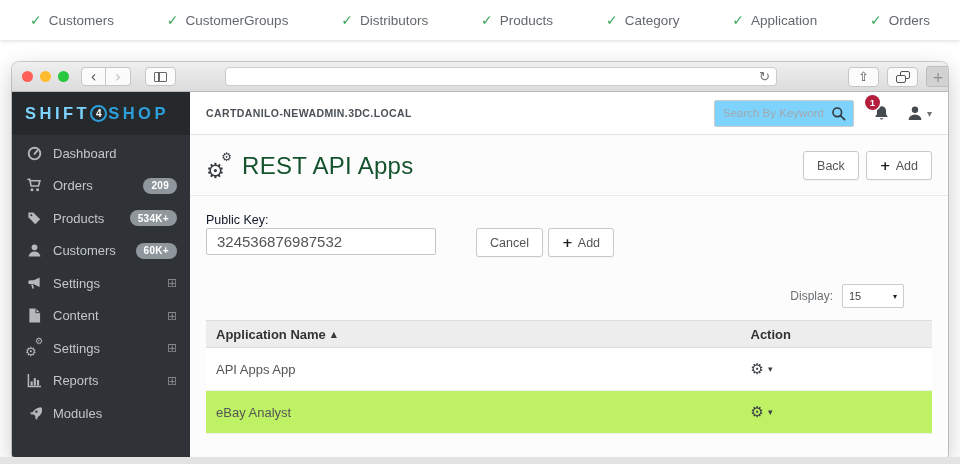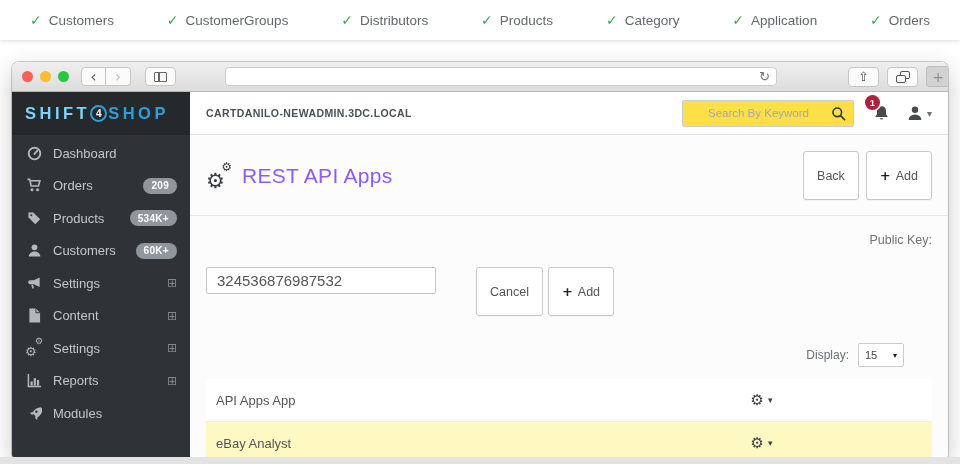--- a/index.html
+++ b/index.html
@@ -68,70 +68,70 @@
   .gear2 .gs { position:absolute; right:0; top:-3px; font-size:9px; line-height:1; }
   .mbadge { margin-left:auto; background:#90979c; color:#fff; font-size:10px; font-weight:bold;
     padding:2.5px 8px; border-radius:9px; letter-spacing:.3px; }
   .mexpand { margin-left:auto; color:#84888b; font-size:12px; cursor:pointer; }
 
   .main { flex:1; min-width:0; display:flex; flex-direction:column; background:#fcfcfc; }
   .topbar { height:43px; flex:0 0 auto; background:#fff; border-bottom:1px solid #e3e3e3;
     display:flex; align-items:center; padding:0 16px; }
   .domain { font-size:10.5px; font-weight:bold; color:#4b5156; letter-spacing:.4px; }
   .top-right { margin-left:auto; display:flex; align-items:center; }
-  .searchbox { width:172px; height:27px; border:1px solid #ccc; border-radius:2px;
-    display:flex; align-items:center; background:#fde047;padding-left:17px; }
+  .searchbox { width:140px; height:27px; border:1px solid #ccc; border-radius:2px;
+    display:flex; align-items:center; background:#7dd3fc; }
   .searchbox input { border:none; outline:none; flex:1; min-width:0; font-size:11.5px; color:#555;
     padding:0 8px; background:transparent; font-family:inherit; }
   .searchbox input::placeholder { color:#a2a8ac; }
   .search-ico { padding-right:7px; display:flex; align-items:center; cursor:pointer; }
   .bell-wrap { position:relative; margin-left:19px; cursor:pointer; display:flex; }
   .nbadge { position:absolute; top:-10px; left:-8px; background:#b21e3c; color:#fff; width:15px;
     height:15px; border-radius:50%; font-size:9.5px; font-weight:bold;
     display:flex; align-items:center; justify-content:center; box-shadow:0 0 0 1.5px #fff; }
   .user-wrap { margin-left:17px; display:flex; align-items:center; gap:4px; cursor:pointer; }
   .caret { font-size:10px; color:#6f7478; }
 
   .content { flex:1; display:flex; flex-direction:column; overflow:hidden; }
   .page-head { display:flex; align-items:center; padding:16px 16px 15px; border-bottom:1px solid #e9e9e9; }
   .title-ico { position:relative; width:29px; height:26px; color:#383d42; }
   .title-ico .gb { position:absolute; left:0; bottom:-3px; font-size:21px; line-height:1; }
   .title-ico .gs { position:absolute; right:3px; top:-2px; font-size:12px; line-height:1; }
-  .page-title { font-size:21px; color:#8b5cf6; margin-left:7px; letter-spacing:.3px; }
+  .page-title { font-size:24px; color:#14532d; margin-left:7px; letter-spacing:.3px; }
   .head-actions { margin-left:auto; display:flex; gap:7px; }
-  .btn { background:#fff; border:1px solid #c9c9c9; border-radius:3px; padding:16px 13px;
+  .btn { background:#fff; border:1px solid #c9c9c9; border-radius:3px; padding:6px 13px;
     font-size:12.5px; color:#555; display:flex; align-items:center; gap:5px; cursor:pointer;
     font-family:inherit; box-shadow:0 1px 1px rgba(0,0,0,.03); }
   .btn .plus { font-weight:bold; color:#1e1e1e; font-size:13px; }
 
   .page-body { padding:17px 16px; flex:1; }
-  .pk-label { font-size:12.5px; color:#737373; margin-bottom:20px;text-align:right; }
+  .pk-label { font-size:12.5px; color:#0f172a; margin-bottom:1px; }
   .pk-row { display:flex; }
   .pk-input { width:230px; height:27px; border:1px solid #c6c6c6; border-radius:2px; padding:0 10px;
     font-size:15px; color:#555; font-family:inherit; outline:none; }
   .pk-cancel { margin-left:40px; }
   .pk-add { margin-left:5px; }
 
   .display-row { display:flex; align-items:center; justify-content:flex-end; margin-top:27px;
     padding-right:28px; gap:9px; }
   .display-label { font-size:12px; color:#6a6f73; }
-  .select { width:46px; height:24px; border:1px solid #ccc; border-radius:2px; background:#fff;
+  .select { width:62px; height:24px; border:1px solid #ccc; border-radius:2px; background:#fff;
     display:flex; align-items:center; justify-content:space-between; padding:0 6px; font-size:11px;
     color:#444; cursor:pointer; }
   .select .caret { font-size:8px; color:#1e1e1e; }
 
   .table { margin-top:12px; }
   .thead { display:flex; background:#ededed; border-top:1px solid #dcdcdc; border-bottom:1px solid #dcdcdc;
     height:28px; align-items:center; font-size:13px; font-weight:bold; color:#333; }
   .th-name { flex:0 0 75%; padding-left:10px; display:flex; align-items:center; gap:5px; cursor:pointer; }
   .sort { font-size:8px; color:#3a3a3a; }
   .th-action { flex:1; }
   .trow { display:flex; align-items:center; height:43px; font-size:13px; color:#555;
     border-bottom:1px solid #efefef; background:#fff; }
-  .trow.alt { background:#fef9c3; }
+  .trow.alt { background:#bef264; }
   .td-name { flex:0 0 75%; padding-left:10px; }
   .td-action { flex:1; display:flex; align-items:center; gap:4px; color:#3c4146; cursor:pointer; }
   .action-gear { font-size:15px; line-height:1; }
   .td-action .caret { font-size:9px; color:#3a3f44; }
 </style>
 </head>
 <body>
 
 <div class="screen">
 
@@ -378,20 +378,27 @@
 
             <div class="display-row">
               <span class="display-label">Display:</span>
               <span class="select">
                 <span>15</span>
                 <span class="caret glyph">▾</span>
               </span>
             </div>
 
             <div class="table">
+              <div class="thead">
+                <span class="th-name">
+                  <span>Application Name</span>
+                  <span class="sort glyph">▲</span>
+                </span>
+                <span class="th-action">Action</span>
+              </div>
               <div class="trow">
                 <span class="td-name">API Apps App</span>
                 <span class="td-action">
                   <span class="action-gear glyph">⚙</span>
                   <span class="caret glyph">▾</span>
                 </span>
               </div>
               <div class="trow alt">
                 <span class="td-name">eBay Analyst</span>
                 <span class="td-action">

